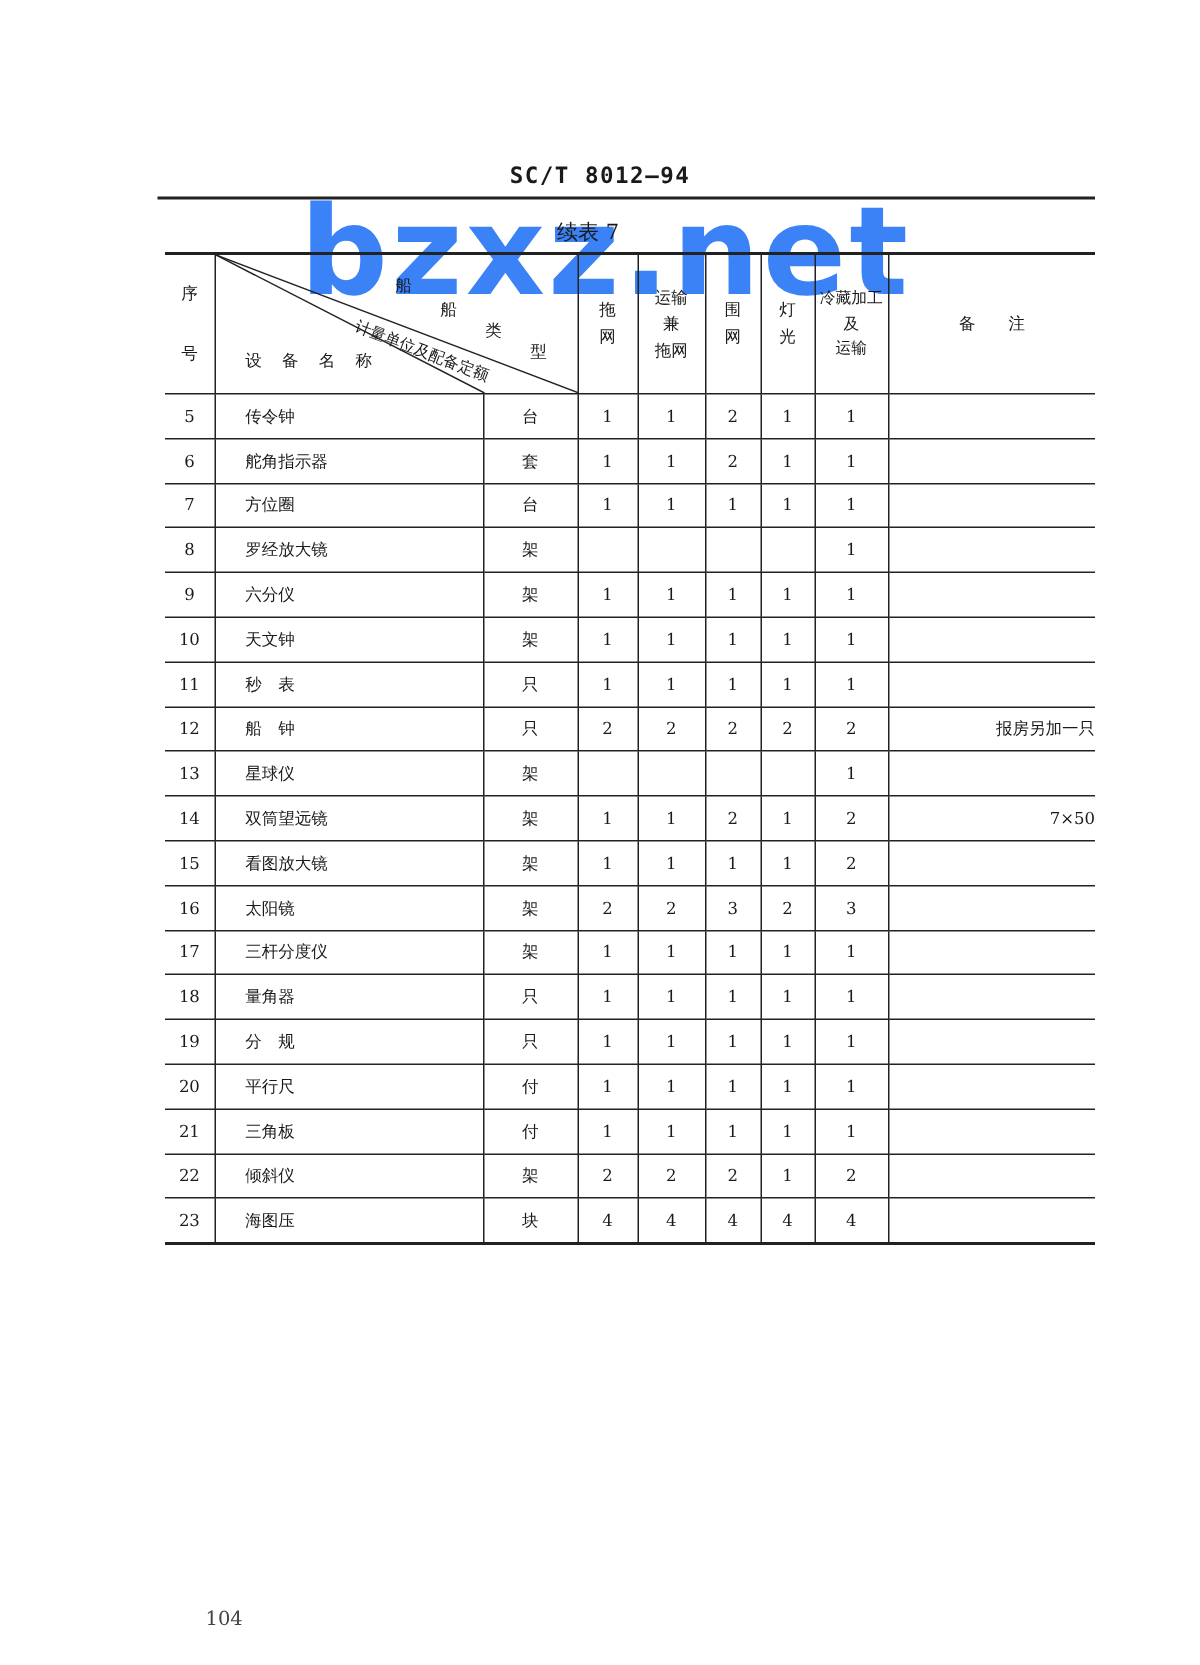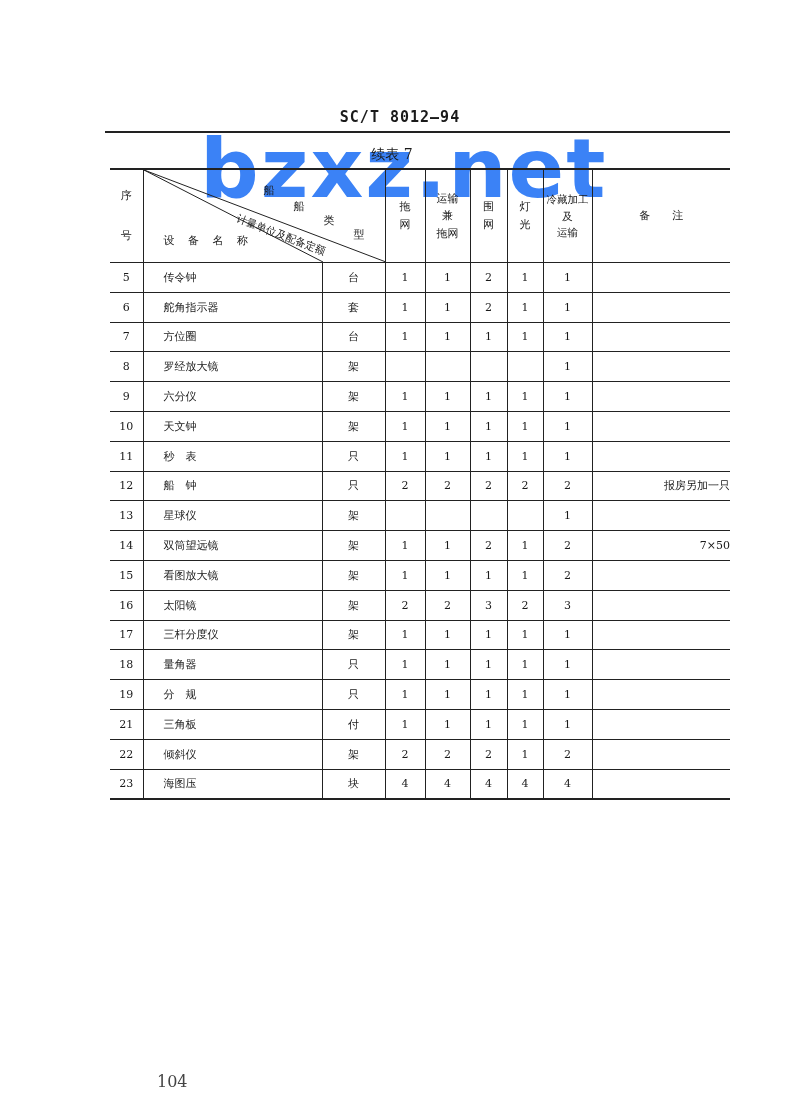--- a/index.html
+++ b/index.html
@@ -17,21 +17,21 @@
   table { border-top: 2px solid #222; border-bottom: 2px solid #222; }
   tr > :first-child { border-left: none; }
   tr > :last-child { border-right: none; }
   thead th { height: 92px; line-height: 1.6; font-size: 11px; }
   tbody td { height: 28.8px; }
   .name { text-align: left; padding-left: 20px; }
   .remark { text-align: right; padding-left: 6px; }
   .diag-cell { position: relative; padding: 0; }
   .diag-cell svg { position: absolute; left: 0; top: 0; }
   .diag-label { position: absolute; font-size: 11px; white-space: nowrap; }
-  .page-no { position: absolute; top: 1072px; left: 137px; font-size: 16px; color: #444; margin-left: 20px; }
+  .page-no { position: absolute; top: 1072px; left: 137px; font-size: 13px; color: #444; }
 </style>
 </head>
 <body>
 
 <div class="std-code">SC/T  8012—94</div>
 <div class="rule"></div>
 <div class="watermark">bzxz.net</div>
 <div class="table-title">续表 7</div>
 
 <div class="tbl-wrap">
@@ -253,20 +253,31 @@
           <td class="name">分　规</td>
           <td>只</td>
           <td>1</td>
           <td>1</td>
           <td>1</td>
           <td>1</td>
           <td>1</td>
           <td class="remark"></td>
         </tr>
         <tr>
+          <td>20</td>
+          <td class="name">平行尺</td>
+          <td>付</td>
+          <td>1</td>
+          <td>1</td>
+          <td>1</td>
+          <td>1</td>
+          <td>1</td>
+          <td class="remark"></td>
+        </tr>
+        <tr>
           <td>21</td>
           <td class="name">三角板</td>
           <td>付</td>
           <td>1</td>
           <td>1</td>
           <td>1</td>
           <td>1</td>
           <td>1</td>
           <td class="remark"></td>
         </tr>

